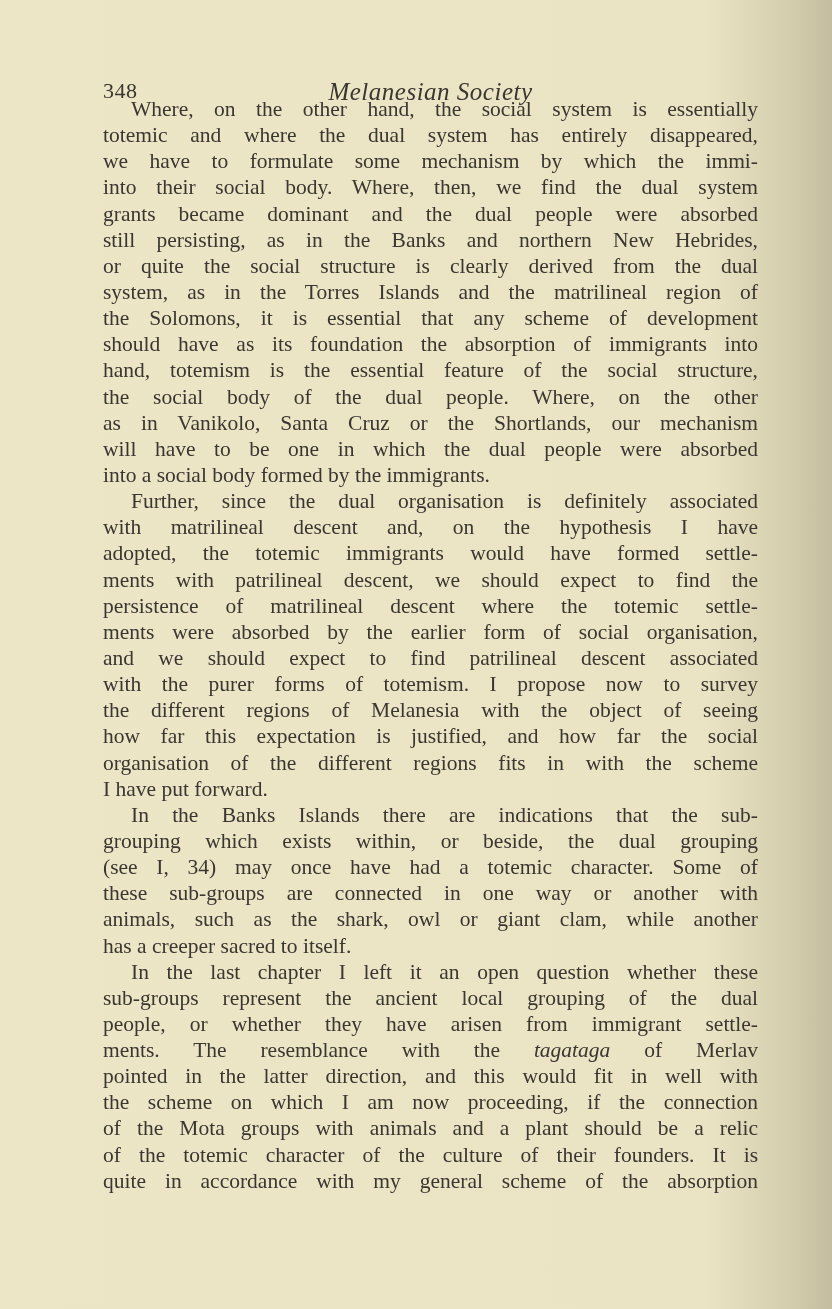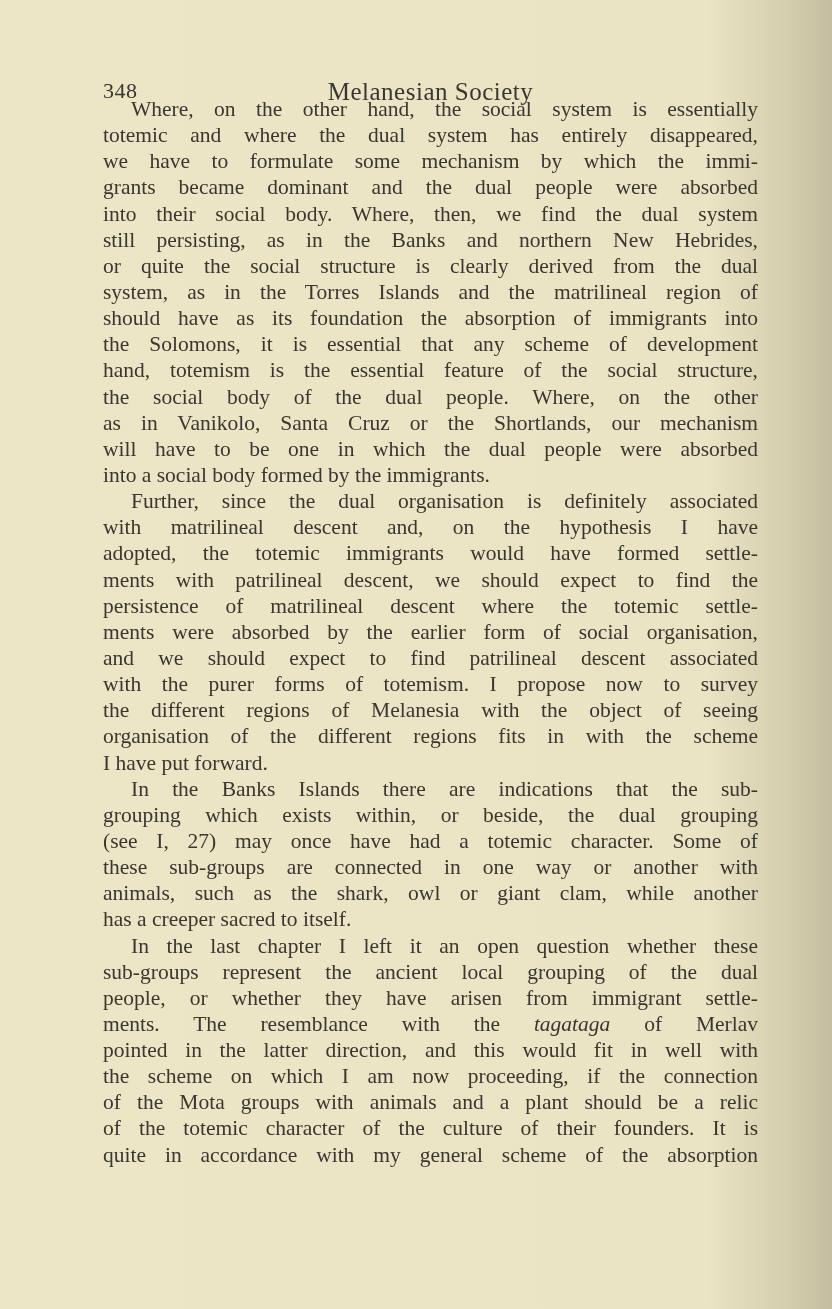--- a/index.html
+++ b/index.html
@@ -12,21 +12,21 @@
     }
     .page-header {
       position: absolute; top: 78px; left: 103px; width: 655px; height: 34px;
     }
     .page-number {
       position: absolute; left: 0; top: 0;
       font-size: 22px; letter-spacing: 0.5px;
     }
     .running-title {
       position: absolute; left: 0; right: 0; top: 0; text-align: center;
-      font-size: 25px; letter-spacing: 0.5px;
+      font-style: italic; font-size: 25px; letter-spacing: 0.5px;
     }
     .body-text {
       position: absolute; top: 96px; left: 103px; width: 655px;
       font-size: 21.5px; line-height: 26.15px;
     }
     .line {
       display: block; white-space: nowrap;
       text-align: justify; text-align-last: justify;
       height: 26.15px;
     }
@@ -39,46 +39,47 @@
 
 <div class="page-header">
   <span class="page-number">348</span>
   <div class="running-title">Melanesian Society</div>
 </div>
 
 <div class="body-text" id="body-text">
     <span class="line indent">Where, on the other hand, the social system is essentially</span>
     <span class="line">totemic and where the dual system has entirely disappeared,</span>
     <span class="line">we have to formulate some mechanism by which the immi-</span>
+    <span class="line">into their social body.  Where, then, we find the dual system</span>
     <span class="line">grants became dominant and the dual people were absorbed</span>
-    <span class="line">into their social body.  Where, then, we find the dual system</span>
     <span class="line">still persisting, as in the Banks and northern New Hebrides,</span>
     <span class="line">or quite the social structure is clearly derived from the dual</span>
     <span class="line">system, as in the Torres Islands and the matrilineal region of</span>
+    <span class="line">the Solomons, it is essential that any scheme of development</span>
     <span class="line">should have as its foundation the absorption of immigrants into</span>
-    <span class="line">the Solomons, it is essential that any scheme of development</span>
     <span class="line">hand, totemism is the essential feature of the social structure,</span>
     <span class="line">the social body of the dual people.  Where, on the other</span>
     <span class="line">as in Vanikolo, Santa Cruz or the Shortlands, our mechanism</span>
     <span class="line">will have to be one in which the dual people were absorbed</span>
     <span class="line last">into a social body formed by the immigrants.</span>
     <span class="line indent">Further, since the dual organisation is definitely associated</span>
     <span class="line">with matrilineal descent and, on the hypothesis I have</span>
     <span class="line">adopted, the totemic immigrants would have formed settle-</span>
     <span class="line">ments with patrilineal descent, we should expect to find the</span>
     <span class="line">persistence of matrilineal descent where the totemic settle-</span>
     <span class="line">ments were absorbed by the earlier form of social organisation,</span>
     <span class="line">and we should expect to find patrilineal descent associated</span>
     <span class="line">with the purer forms of totemism.  I propose now to survey</span>
     <span class="line">the different regions of Melanesia with the object of seeing</span>
+    <span class="line">how far this expectation is justified, and how far the social</span>
     <span class="line">organisation of the different regions fits in with the scheme</span>
     <span class="line last">I have put forward.</span>
     <span class="line indent">In the Banks Islands there are indications that the sub-</span>
     <span class="line">grouping which exists within, or beside, the dual grouping</span>
-    <span class="line">(see I, 27) may once have had a totemic character.  Some of</span>
+    <span class="line">(see I, 34) may once have had a totemic character.  Some of</span>
     <span class="line">these sub-groups are connected in one way or another with</span>
     <span class="line">animals, such as the shark, owl or giant clam, while another</span>
     <span class="line last">has a creeper sacred to itself.</span>
     <span class="line indent">In the last chapter I left it an open question whether these</span>
     <span class="line">sub-groups represent the ancient local grouping of the dual</span>
     <span class="line">people, or whether they have arisen from immigrant settle-</span>
     <span class="line"><span>ments.  The resemblance with the </span><span class="italic">tagataga</span><span> of Merlav</span></span>
     <span class="line">pointed in the latter direction, and this would fit in well with</span>
     <span class="line">the scheme on which I am now proceeding, if the connection</span>
     <span class="line">of the Mota groups with animals and a plant should be a relic</span>

